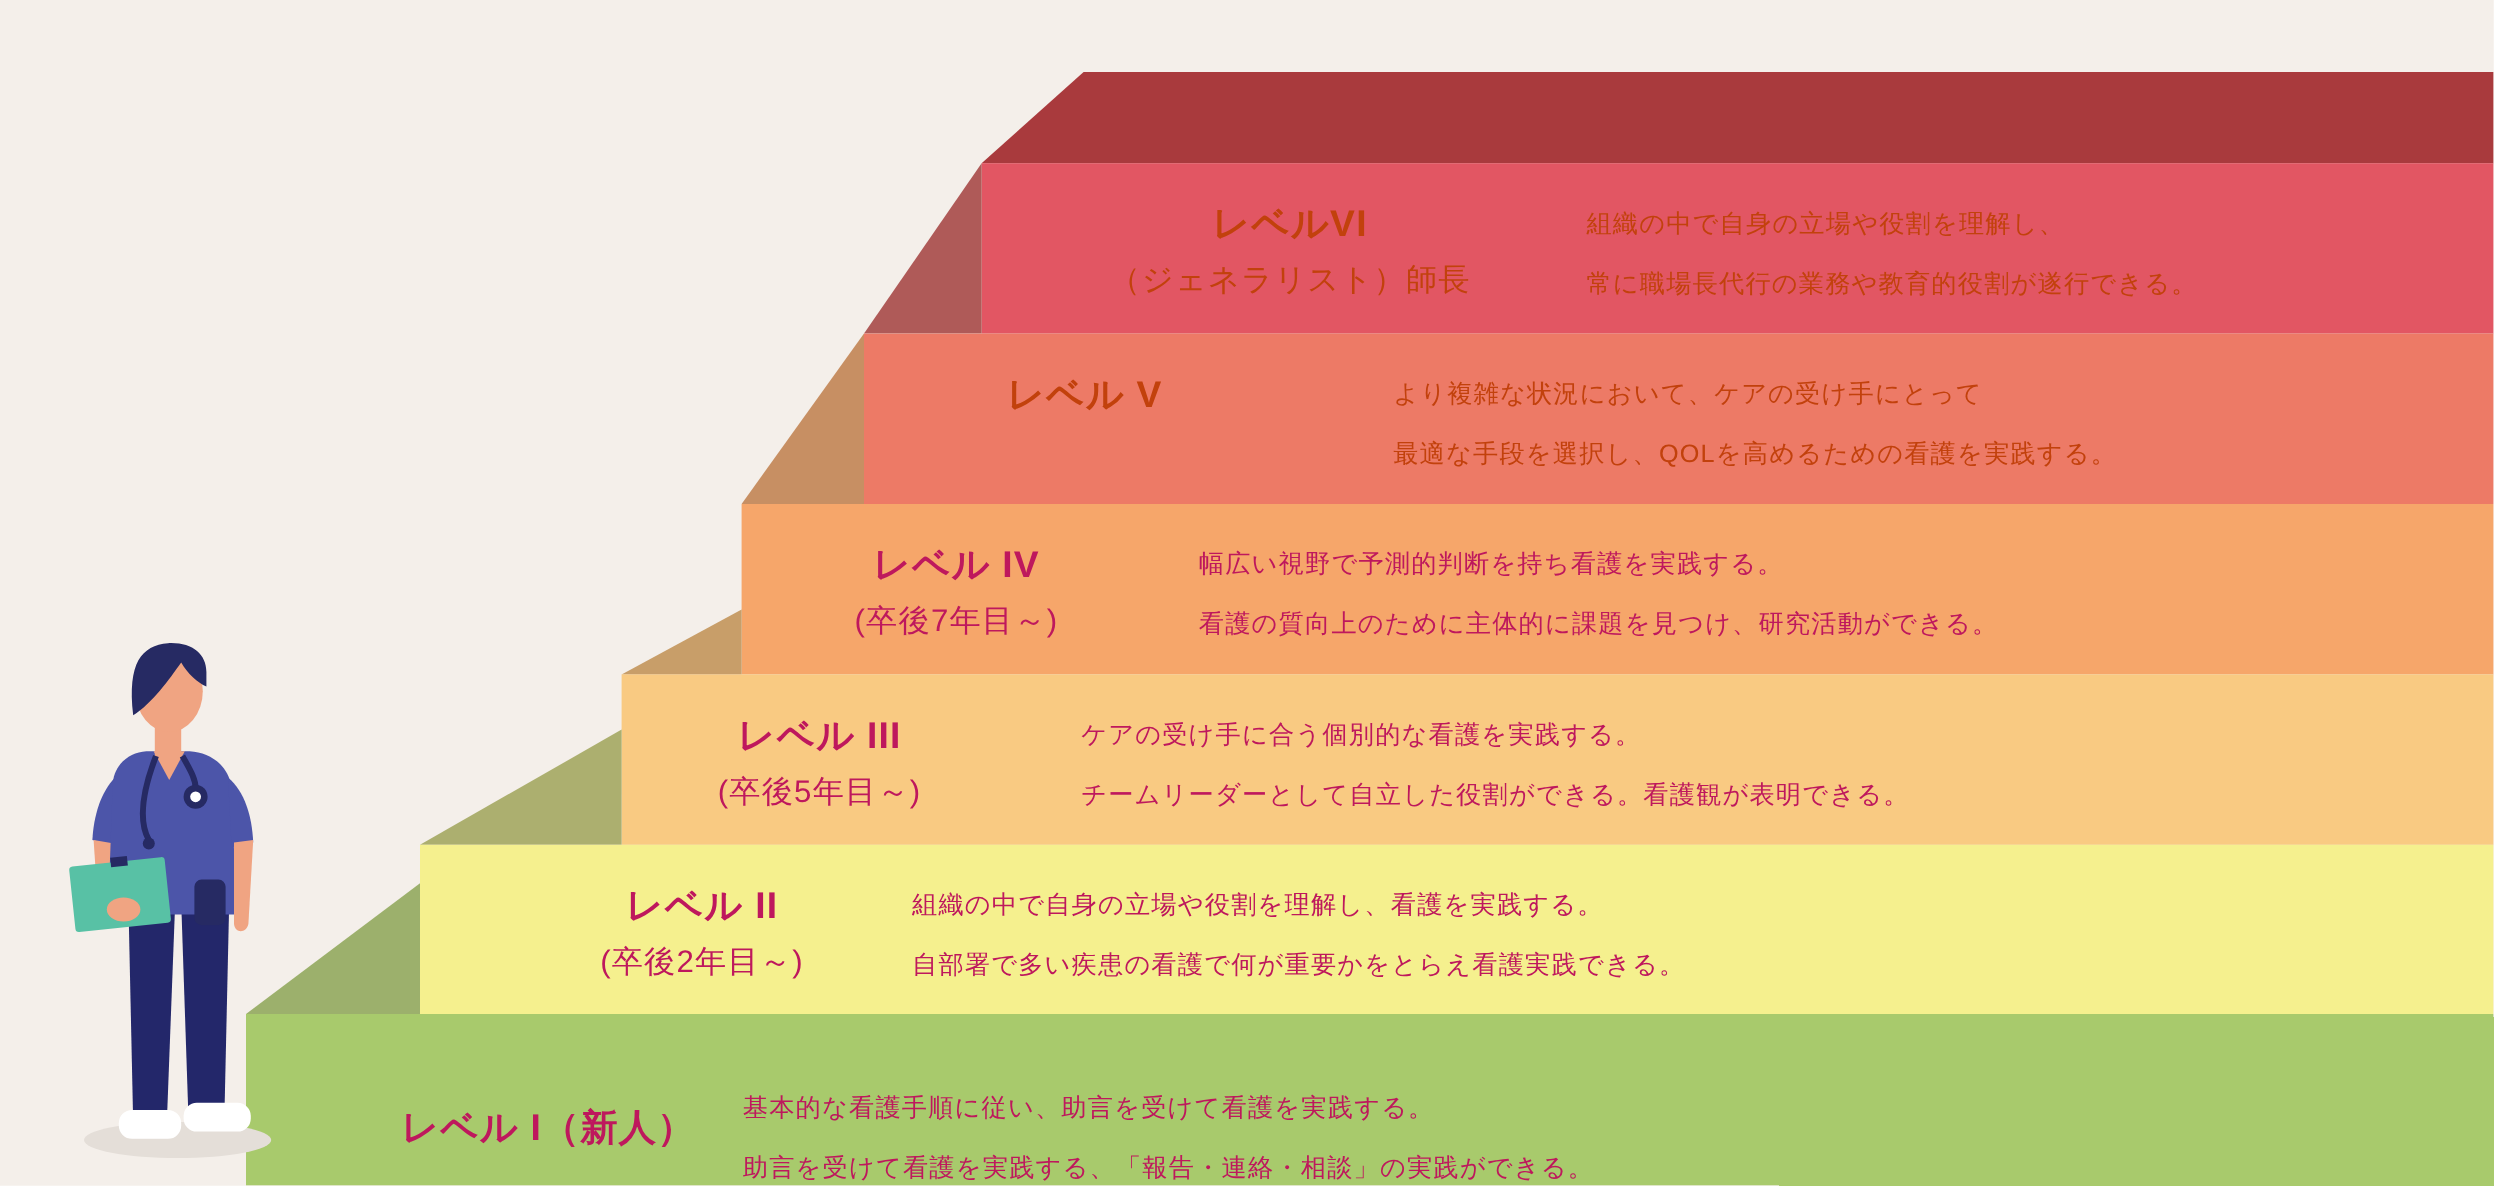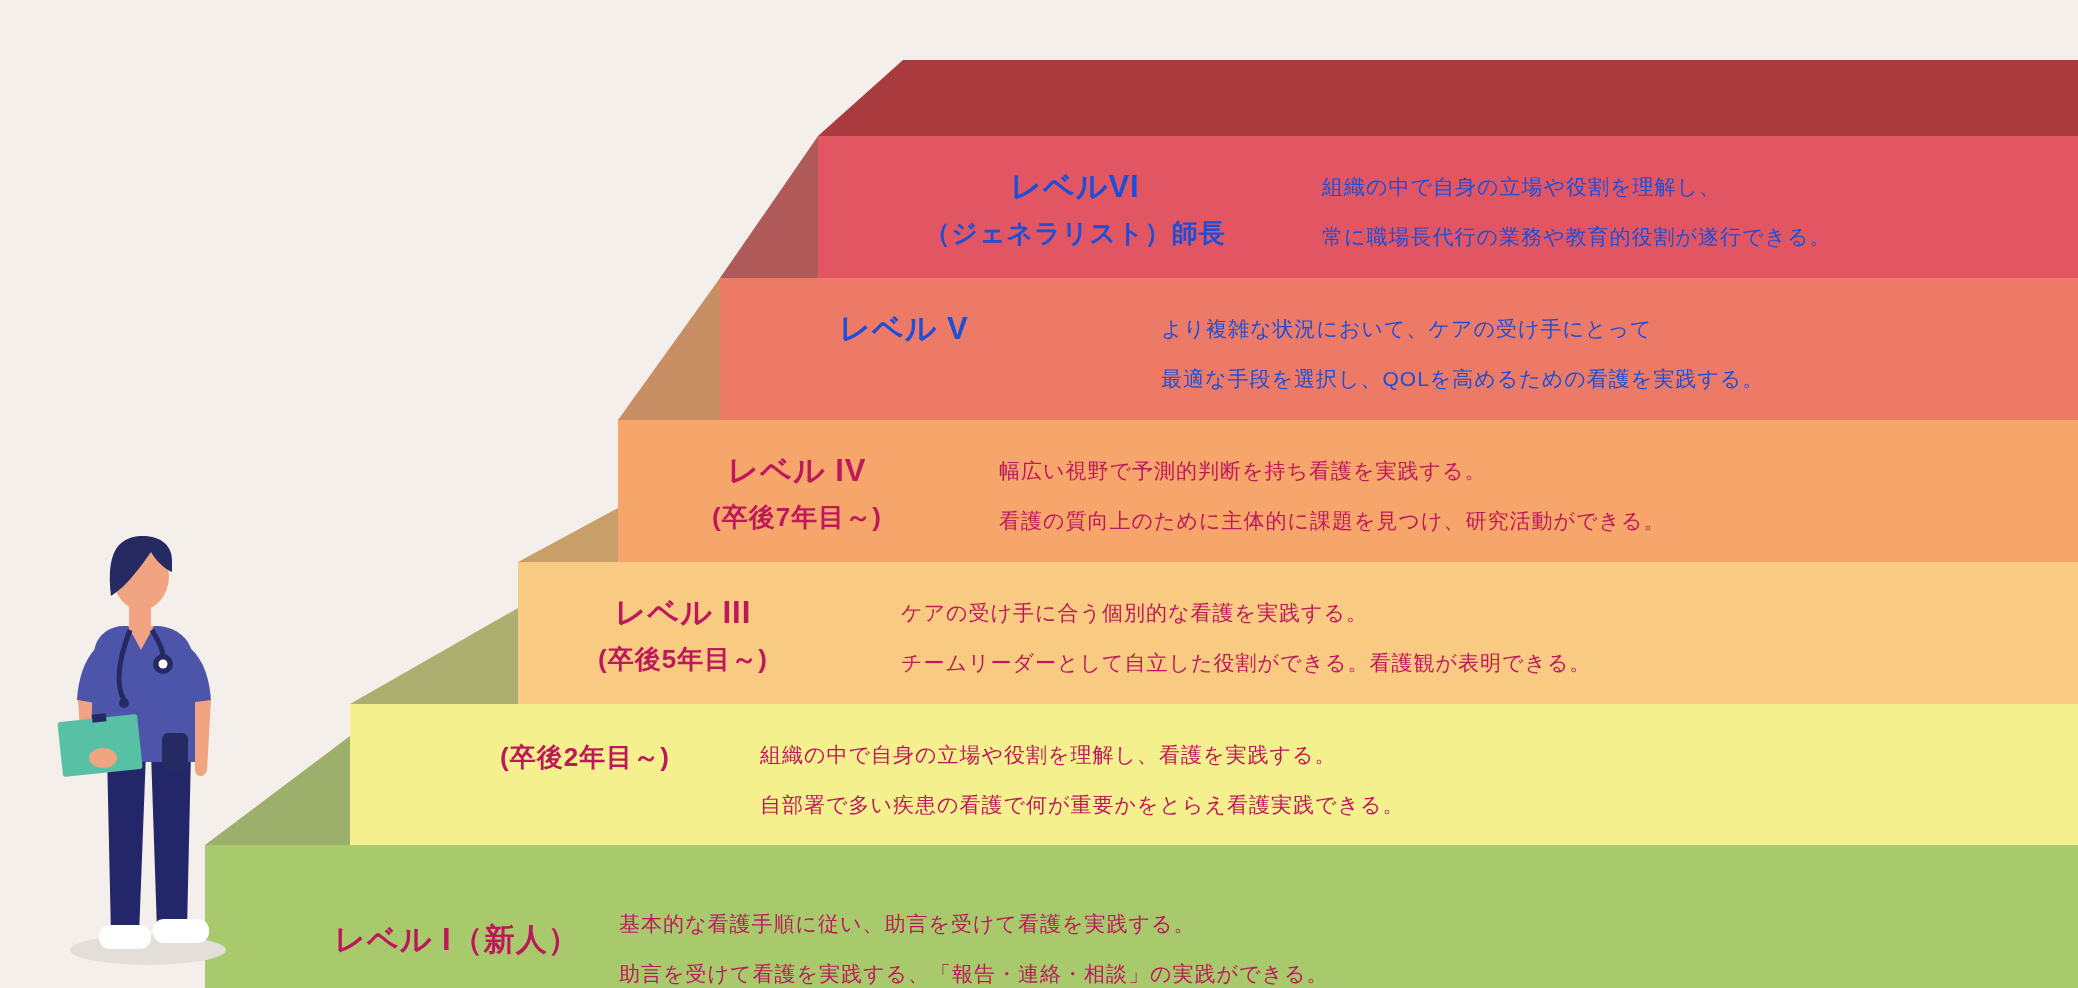--- a/index.html
+++ b/index.html
@@ -6,25 +6,25 @@
   body{font-family:"Liberation Sans","DejaVu Sans",sans-serif;}
   .canvas{position:relative;width:2078px;height:988px;overflow:hidden;background:#F4EFEA;}
   .stairs{position:absolute;left:0;top:0;}
   .trow{position:absolute;left:0;width:100%;height:142px;}
   .s6{top:136px}.s5{top:278px}.s4{top:420px}.s3{top:562px}.s2{top:704px}
   .s1{top:873px;height:121px}
   .lbl{position:absolute;width:440px;text-align:center;top:29px;}
   .s6 .lbl{left:855px}.s5 .lbl{left:684px}.s4 .lbl{left:577px}
   .s3 .lbl{left:463px}.s2 .lbl{left:365px}.s1 .lbl{left:237px;top:45px}
   .l1{font-size:31px;font-weight:bold;line-height:44px;letter-spacing:1px;}
-  .l2{font-size:26px;font-weight:bold;line-height:40px;margin-top:4px;letter-spacing:1px;}
+  .l2{font-size:26px;font-weight:normal;line-height:40px;margin-top:4px;letter-spacing:1px;}
   .dsc{position:absolute;top:26px;font-size:21px;line-height:50px;letter-spacing:1px;}
   .s6 .dsc{left:1322px}.s5 .dsc{left:1161px}.s4 .dsc{left:999px}
   .s3 .dsc{left:901px}.s2 .dsc{left:760px}.s1 .dsc{left:619px}
-  .light{color:#1d4ed8}
+  .light{color:#c2410c}
   .dark{color:#be185d}
 </style>
 </head>
 <body>
 
 <div class="canvas">
 
   <svg class="stairs" width="2078" height="988" viewBox="0 0 2078 988">
     <g>
       <polygon points="818,136 903,60 2078,60 2078,136" fill="#A93A3D"></polygon>
@@ -90,20 +90,21 @@
       <div class="l2">(卒後5年目～)</div>
     </div>
     <div class="dsc dark">
       <div>ケアの受け手に合う個別的な看護を実践する。</div>
       <div>チームリーダーとして自立した役割ができる。看護観が表明できる。</div>
     </div>
   </div>
 
   <div class="trow s2">
     <div class="lbl dark">
+      <div class="l1">レベル II</div>
       <div class="l2">(卒後2年目～)</div>
     </div>
     <div class="dsc dark">
       <div>組織の中で自身の立場や役割を理解し、看護を実践する。</div>
       <div>自部署で多い疾患の看護で何が重要かをとらえ看護実践できる。</div>
     </div>
   </div>
 
   <div class="trow s1">
     <div class="lbl dark">

